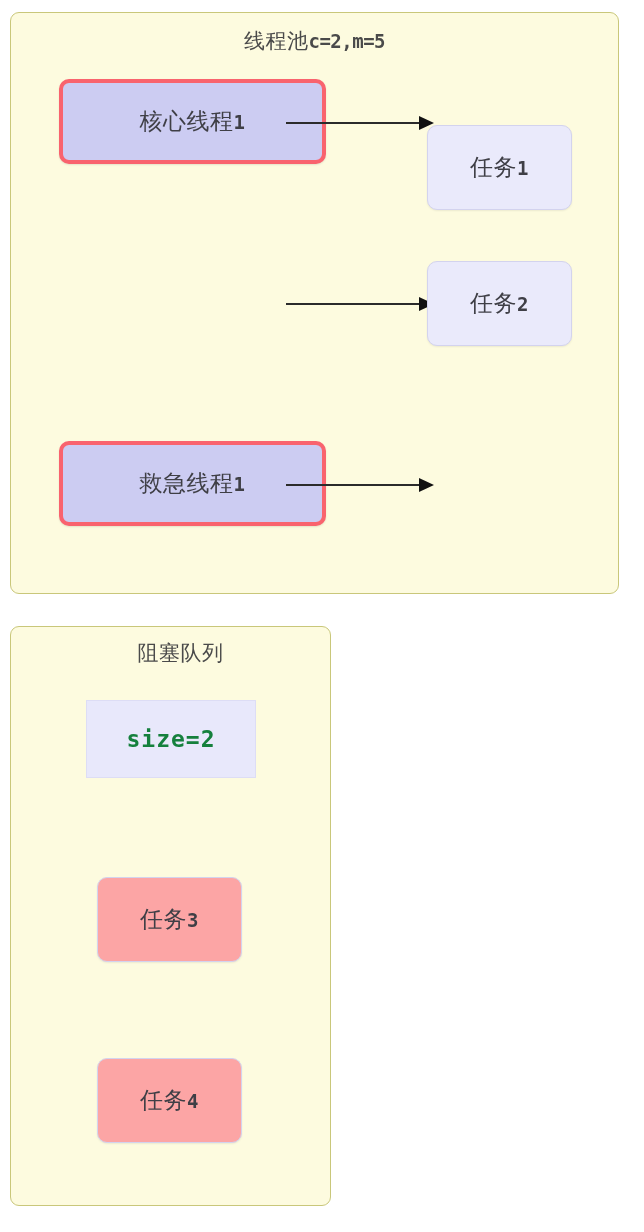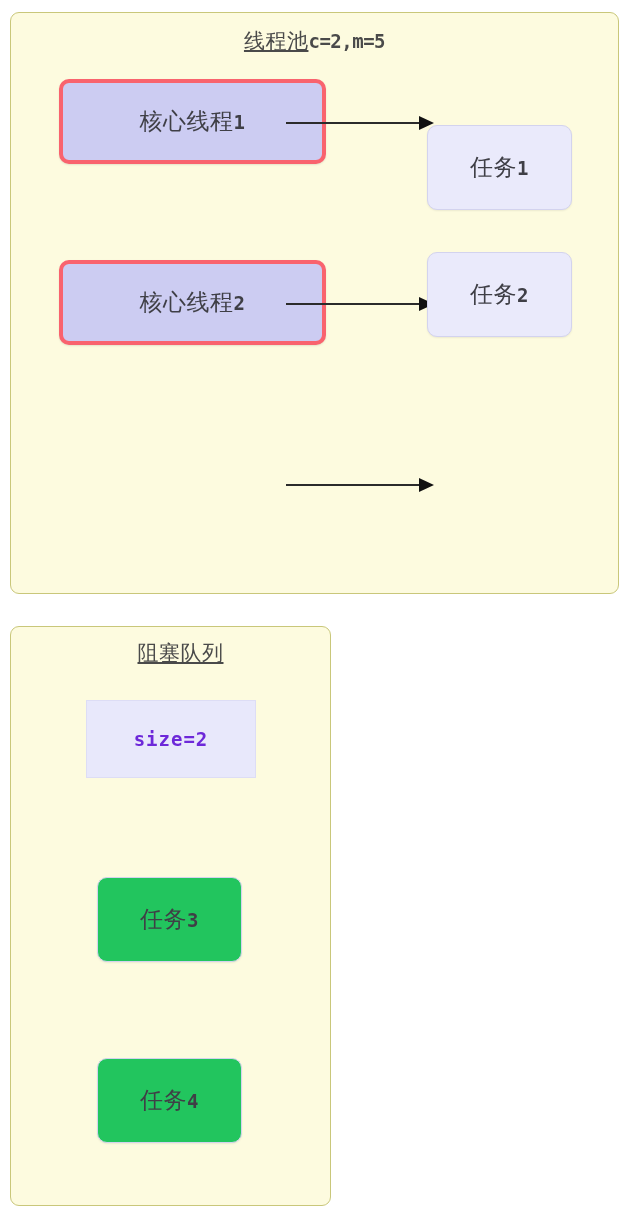--- a/index.html
+++ b/index.html
@@ -49,21 +49,20 @@
     font-size: 21px;
   }
   #blocking-queue-title {
     top: 12px;
     font-size: 21px;
     padding-left: 20px;
   }
   .title-cjk {
     font-family: "DejaVu Serif", "Liberation Serif", serif;
     letter-spacing: 0.5px;
-    text-decoration: underline;
   }
   .title-mono {
     font-family: "DejaVu Sans Mono", "Liberation Mono", monospace;
     font-weight: bold;
     font-size: 19px;
     letter-spacing: -0.5px;
   }
 
   
   .thread-box {
@@ -113,21 +112,21 @@
     font-weight: bold;
     font-size: 19px;
   }
 
   
   .queue-task-box {
     position: absolute;
     left: 97px;
     width: 145px;
     height: 85px;
-    background: #22c55e;
+    background: #fca5a5;
     border: 1.5px solid #d3d3ee;
     border-radius: 10px;
     box-sizing: border-box;
     display: flex;
     align-items: center;
     justify-content: center;
     box-shadow: 0 1px 2px rgba(0,0,0,0.07);
   }
   #queue-size-box {
     position: absolute;
@@ -137,23 +136,23 @@
     height: 78px;
     background: #e8e8fb;
     border: 1px solid #ddddf5;
     box-sizing: border-box;
     display: flex;
     align-items: center;
     justify-content: center;
   }
   #queue-size-label {
     font-family: "DejaVu Sans Mono", "Liberation Mono", monospace;
-    font-size: 19px;
+    font-size: 23px;
     font-weight: bold;
-    color: #6d28d9;
+    color: #15803d;
     letter-spacing: 1px;
   }
 
   
   .arrow-svg {
     position: absolute;
     overflow: visible;
   }
 </style>
 </head>
@@ -171,33 +170,33 @@
 
   <svg class="arrow-svg" style="left:275px; top:100px;" width="150" height="20">
     <line x1="0" y1="10" x2="133" y2="10" stroke="#2b2b2b" stroke-width="2"></line>
     <polygon points="133,3 148,10 133,17" fill="#111111"></polygon>
   </svg>
 
   <div class="task-box" style="left:416px; top:66px;margin-top:46px;">
     <span class="task-label"><span>任务</span><span class="num">1</span></span>
   </div>
 
-  <div class="thread-box" style="left:48px; top:247px;">
-    <span class="thread-label"><span>核心线程</span><span class="num">2</span></span>
-  </div>
 
   <svg class="arrow-svg" style="left:275px; top:281px;" width="150" height="20">
     <line x1="0" y1="10" x2="133" y2="10" stroke="#2b2b2b" stroke-width="2"></line>
     <polygon points="133,3 148,10 133,17" fill="#111111"></polygon>
   </svg>
 
-  <div class="task-box" style="left:416px; top:239px;">
+  <div class="task-box" style="left:416px; top:248px;">
     <span class="task-label"><span>任务</span><span class="num">2</span></span>
   </div>
 
+  <div class="thread-box" style="left:48px; top:428px;">
+    <span class="thread-label"><span>救急线程</span><span class="num">1</span></span>
+  </div>
 
   <svg class="arrow-svg" style="left:275px; top:462px;" width="150" height="20">
     <line x1="0" y1="10" x2="133" y2="10" stroke="#2b2b2b" stroke-width="2"></line>
     <polygon points="133,3 148,10 133,17" fill="#111111"></polygon>
   </svg>
 
 
 </div>
 
 <div id="blocking-queue-container" class="container">

